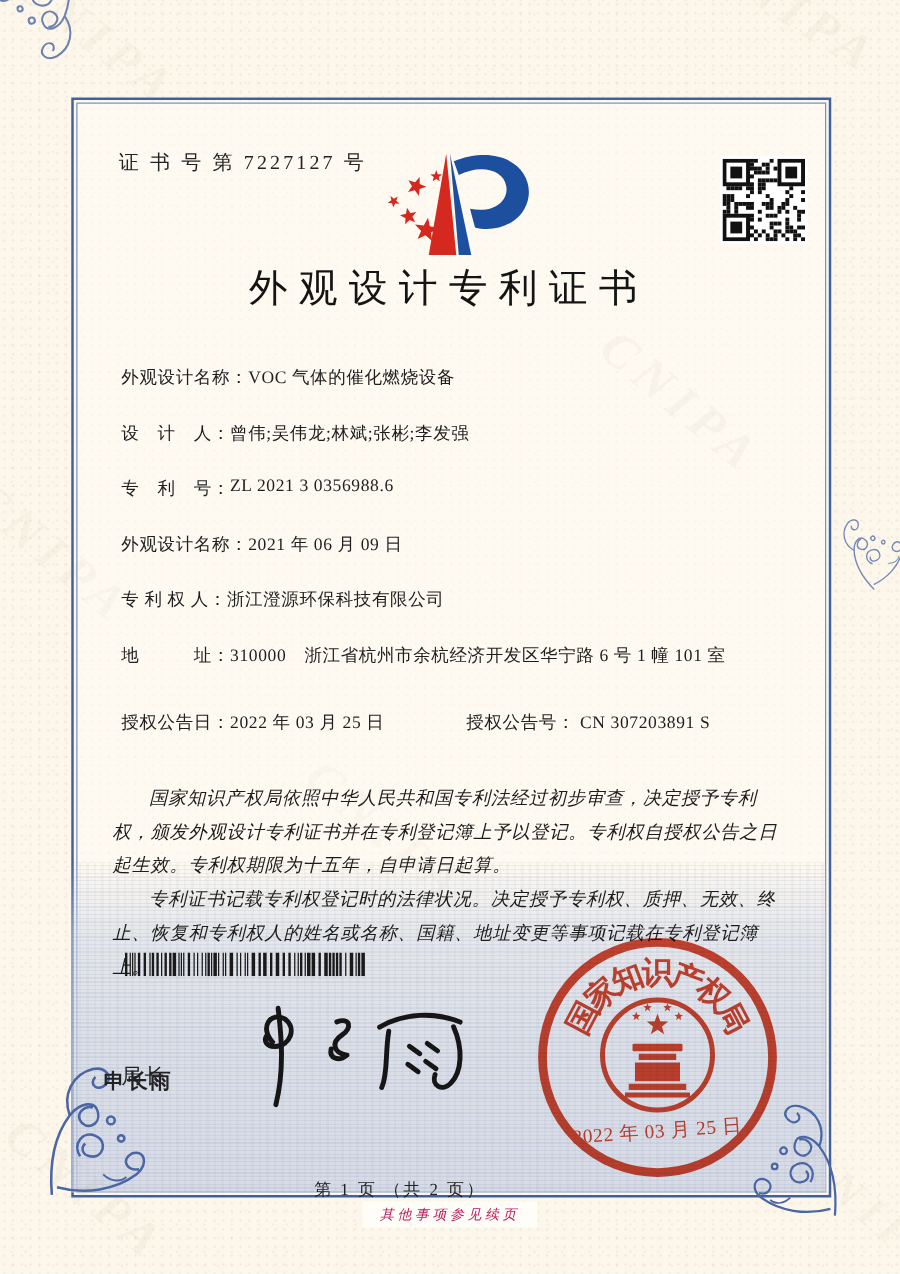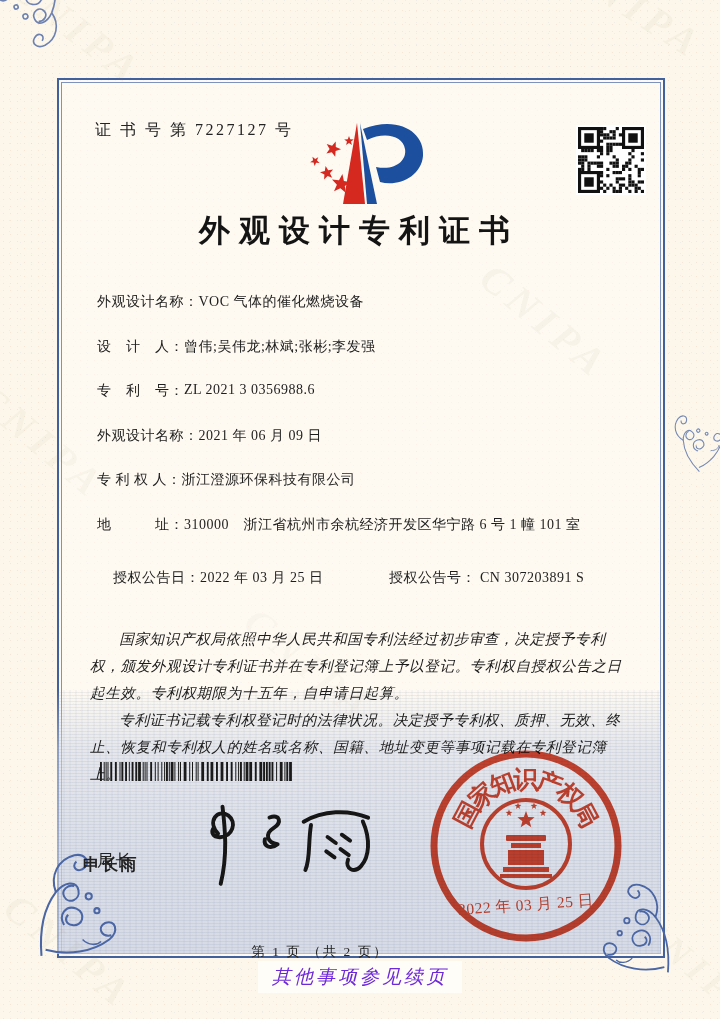--- a/index.html
+++ b/index.html
@@ -27,44 +27,44 @@
          pointer-events:none;}
   .wm{position:absolute;font-family:"Liberation Serif","DejaVu Serif",serif;
       font-style:italic;font-weight:bold;color:rgba(146,126,86,.22);
       letter-spacing:7px;pointer-events:none;white-space:nowrap;}
   .cert-no{position:absolute;left:95px;top:120px;font-size:16px;color:#232323;
       letter-spacing:2.5px;text-align:center;}
   .logo{position:absolute;left:297px;top:111px;width:132px;height:97px;}
   .qr{position:absolute;left:576px;top:125px;width:66px;height:66px;background:#fff;
       padding:2px;}
   .title{position:absolute;left:57px;top:210px;width:604px;text-align:center;
-      font-size:31px;font-weight:bold;color:#141414;letter-spacing:9px;}
+      font-size:31px;font-weight:normal;color:#141414;letter-spacing:9px;}
   .fields{position:absolute;left:97px;top:293px;width:540px;font-size:14px;color:#1e1e1e;}
   .frow{height:44.6px;display:flex;align-items:flex-start;letter-spacing:.5px;}
   .flabel{white-space:pre;}
   .fvalue{white-space:pre;}
   .grant-row{padding-top:8px;}
-  .grant-cell1{width:276px;display:flex;margin-left:16px;}
+  .grant-cell1{width:276px;display:flex;}
   .paras{position:absolute;left:90px;top:594px;width:544px;font-size:14.6px;
       line-height:27px;color:#1c1c1c;font-style:italic;letter-spacing:.6px;margin-top:32px;}
   .paras p{margin:0;text-indent:2em;}
   .barcode{position:absolute;left:100px;top:762px;width:192px;height:19px;}
   .signer-title{position:absolute;left:97px;top:850px;font-size:16.5px;font-weight:normal;
       color:#222;font-family:"Liberation Sans","DejaVu Sans",sans-serif;letter-spacing:2px;}
   .signer-name{position:absolute;left:83px;top:854px;font-size:16.5px;font-weight:bold;
       color:#222;font-family:"Liberation Sans","DejaVu Sans",sans-serif;letter-spacing:2px;}
   .signature{position:absolute;left:188px;top:796px;width:215px;height:95px;
       transform:rotate(-2deg);}
   .seal{position:absolute;left:421px;top:747px;width:210px;height:200px;
       mix-blend-mode:multiply;opacity:.93;}
   .footer-page{position:absolute;left:68px;top:923px;width:504px;text-align:center;
       font-size:13.5px;color:#222;letter-spacing:2px;margin-top:20px;}
   .cont-note{position:absolute;left:0;top:961px;width:720px;text-align:center;}
   .cont-note span{display:inline-block;background:#fffdf7;padding:3px 14px;
-      font-size:19px;color:#6d28d9;letter-spacing:3px;font-style:italic;}
+      font-size:11px;color:#be185d;letter-spacing:3px;font-style:italic;}
   .flourish{position:absolute;pointer-events:none;}
 </style>
 </head>
 <body>
 
 <div class="page">
 
   <svg width="0" height="0" style="position:absolute">
     <defs>
       <g id="flourish" stroke="#4b66a4" fill="none" stroke-width="2">

